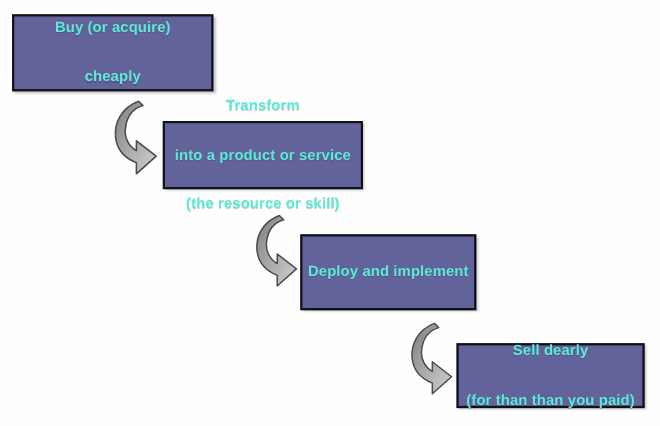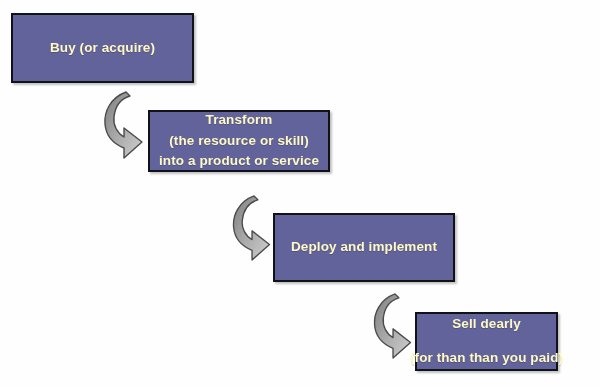--- a/index.html
+++ b/index.html
@@ -18,96 +18,98 @@
   .flow-box {
     position: absolute;
     box-sizing: border-box;
     background: #62639b;
     border: 2px solid #111118;
     box-shadow: 2px 2px 2px rgba(120,120,120,0.45);
     display: flex;
     flex-direction: column;
     align-items: center;
     justify-content: center;
-    color: #fef9c3;
+    color: #5eead4;
     font-weight: bold;
     font-size: 13.5px;
     line-height: 1.55;
     text-align: center;
     letter-spacing: 0.1px;
     text-shadow: 0 1px 0 rgba(0,0,0,0.18);
+    gap: 24px;
   }
   .flow-box .line {
     display: block;
     white-space: nowrap;
   }
   .curve-arrow {
     position: absolute;
   }
   .curve-arrow svg {
     display: block;
     overflow: visible;
   }
 </style>
 </head>
 <body>
 
 <div id="diagram-canvas">
 
   <div class="flow-box" style="left:11px; top:13px; width:183px; height:70px;">
     <span class="line">Buy (or acquire)</span>
+    <span class="line">cheaply</span>
   </div>
 
   <div class="curve-arrow" style="left:104px; top:90px; width:42px; height:68px;">
     <svg width="42" height="68" viewBox="0 0 42 68">
       <defs>
         <linearGradient id="agrad1" x1="0" y1="0" x2="1" y2="1">
           <stop offset="0%" stop-color="#7d7d7d"></stop>
           <stop offset="45%" stop-color="#a6a6a6"></stop>
           <stop offset="100%" stop-color="#cfcfcf"></stop>
         </linearGradient>
       </defs>
       <path d="M22,2 C6,8 0,22 1,34 C2,46 10,54 20,58 L20,68 L38,52 L20,38 L20,47 C13,43 9,35 10,27 C11,17 16,9 26,6 Z" fill="url(#agrad1)" stroke="#4a4a4a" stroke-width="1.4" stroke-linejoin="round"></path>
     </svg>
   </div>
 
   <div class="flow-box" style="left:148px; top:110px; width:182px; height:62px;">
     <span class="line">Transform</span>
+    <span class="line">into a product or service</span>
     <span class="line">(the resource or skill)</span>
-    <span class="line">into a product or service</span>
   </div>
 
   <div class="curve-arrow" style="left:232px; top:194px; width:42px; height:66px;">
     <svg width="42" height="66" viewBox="0 0 42 68">
       <defs>
         <linearGradient id="agrad2" x1="0" y1="0" x2="1" y2="1">
           <stop offset="0%" stop-color="#7d7d7d"></stop>
           <stop offset="45%" stop-color="#a6a6a6"></stop>
           <stop offset="100%" stop-color="#cfcfcf"></stop>
         </linearGradient>
       </defs>
       <path d="M22,2 C6,8 0,22 1,34 C2,46 10,54 20,58 L20,68 L38,52 L20,38 L20,47 C13,43 9,35 10,27 C11,17 16,9 26,6 Z" fill="url(#agrad2)" stroke="#4a4a4a" stroke-width="1.4" stroke-linejoin="round"></path>
     </svg>
   </div>
 
-  <div class="flow-box" style="left:273px; top:213px; width:182px; height:69px;">
+  <div class="flow-box" style="left:273px; top:213px; width:160px; height:69px;">
     <span class="line">Deploy and implement</span>
   </div>
 
   <div class="curve-arrow" style="left:373px; top:292px; width:42px; height:66px;">
     <svg width="42" height="66" viewBox="0 0 42 68">
       <defs>
         <linearGradient id="agrad3" x1="0" y1="0" x2="1" y2="1">
           <stop offset="0%" stop-color="#7d7d7d"></stop>
           <stop offset="45%" stop-color="#a6a6a6"></stop>
           <stop offset="100%" stop-color="#cfcfcf"></stop>
         </linearGradient>
       </defs>
       <path d="M22,2 C6,8 0,22 1,34 C2,46 10,54 20,58 L20,68 L38,52 L20,38 L20,47 C13,43 9,35 10,27 C11,17 16,9 26,6 Z" fill="url(#agrad3)" stroke="#4a4a4a" stroke-width="1.4" stroke-linejoin="round"></path>
     </svg>
   </div>
 
-  <div class="flow-box" style="left:415px; top:312px; width:143px; height:59px;justify-content:space-between;">
+  <div class="flow-box" style="left:415px; top:312px; width:171px; height:59px;">
     <span class="line">Sell dearly</span>
     <span class="line">(for than than you paid)</span>
   </div>
 
 </div>
 
 </body></html>

